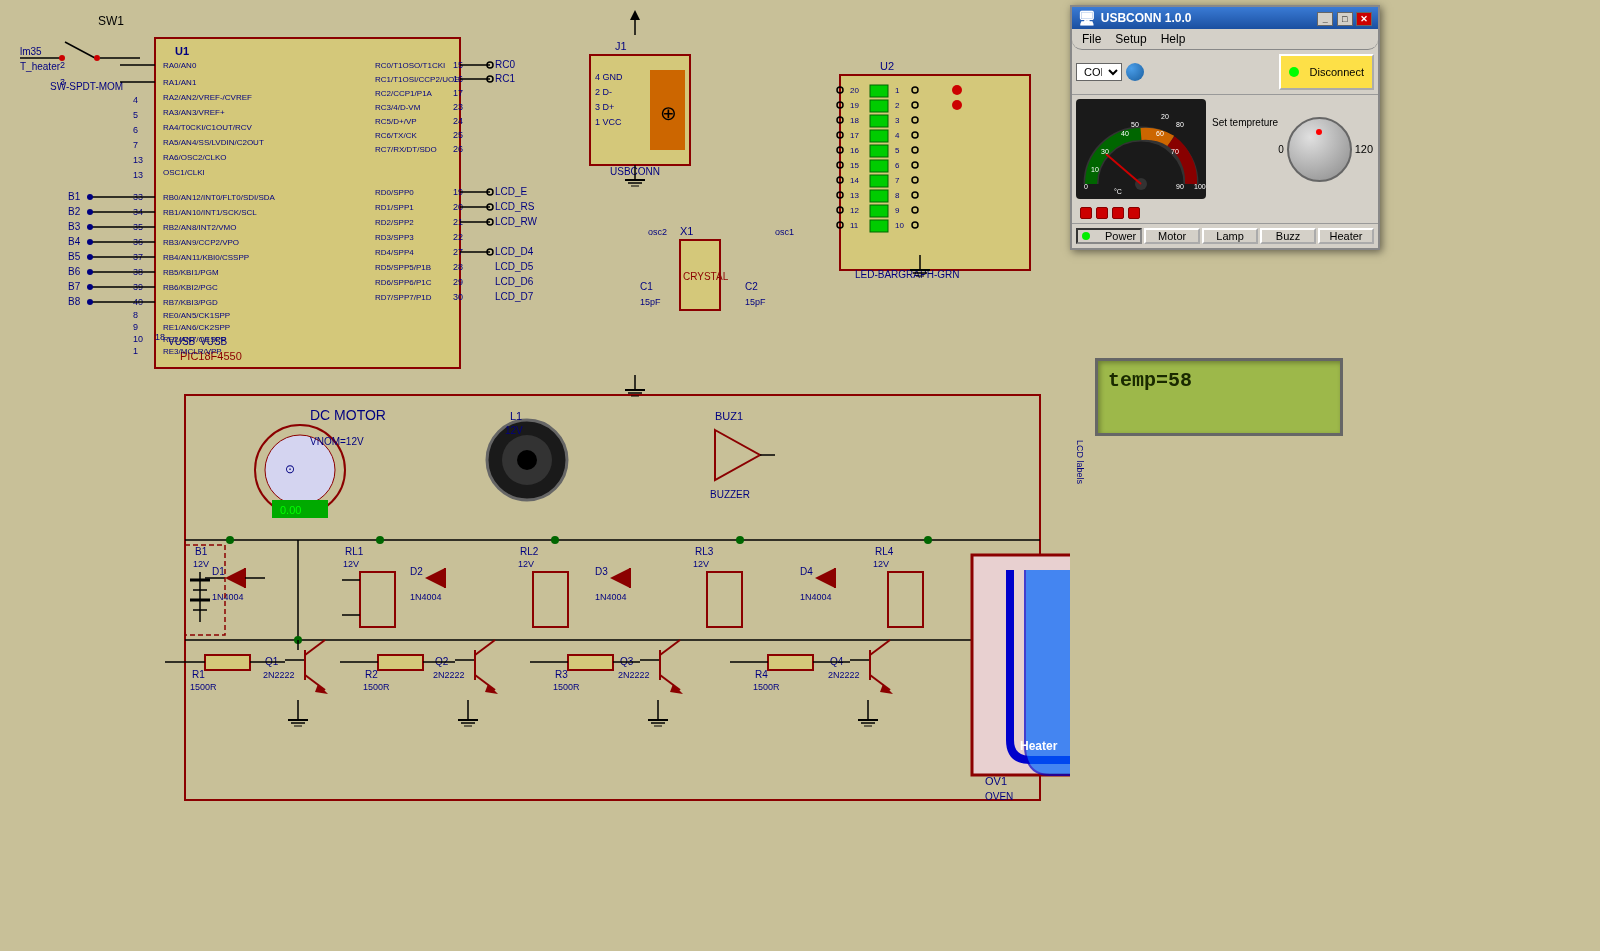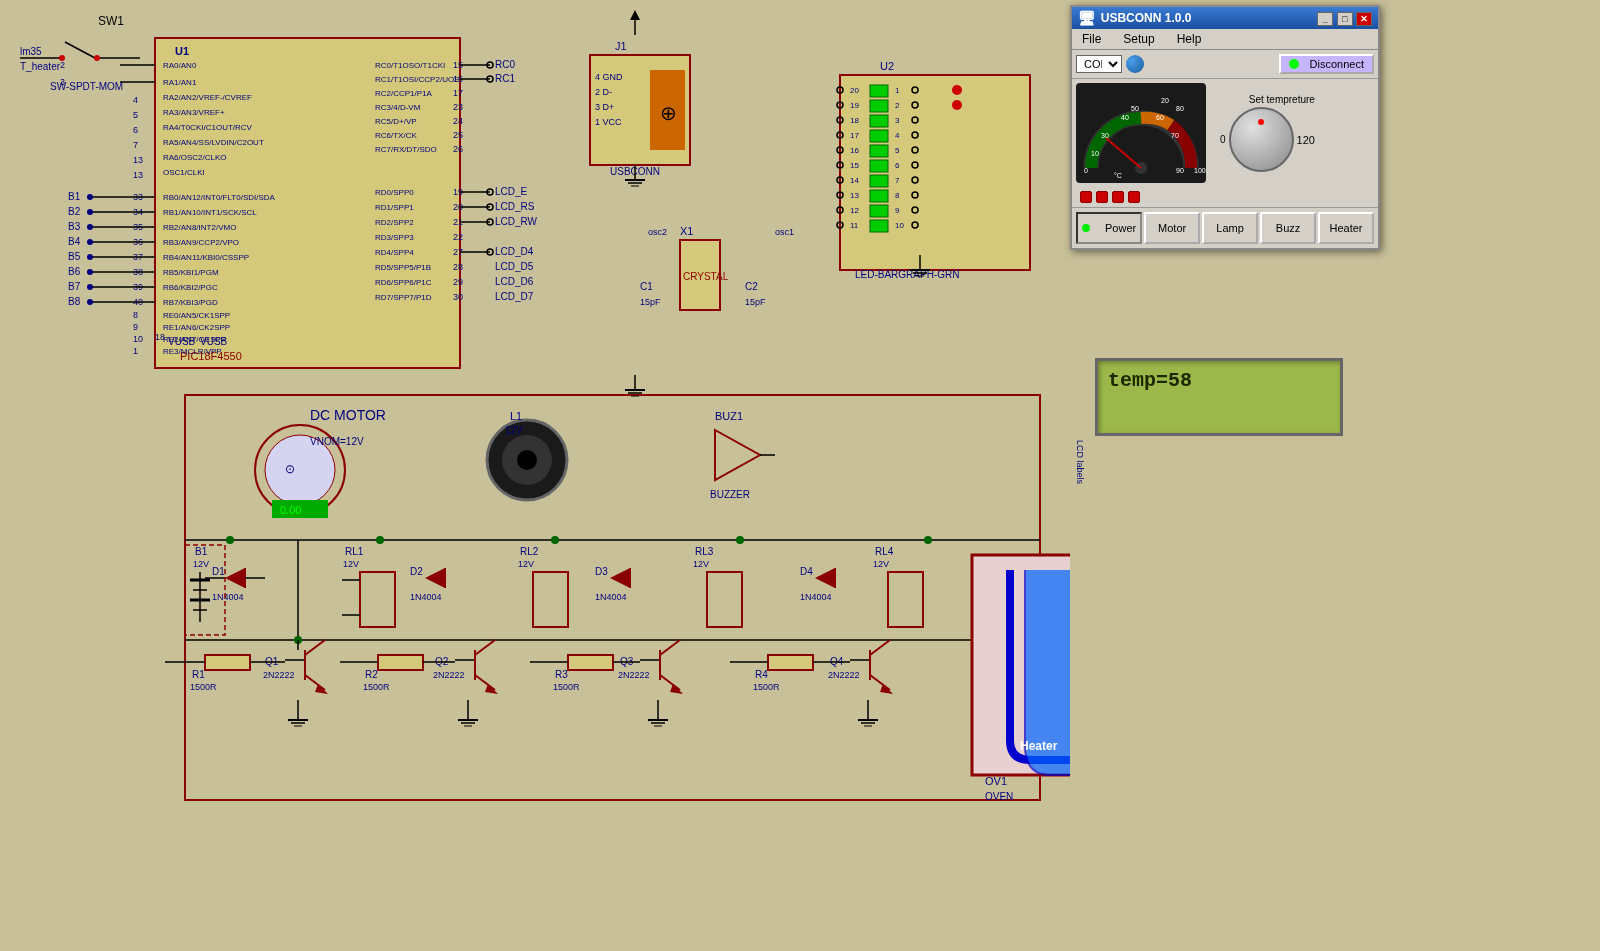--- a/index.html
+++ b/index.html
@@ -51,23 +51,24 @@
       align-items: center;
       justify-content: center;
       cursor: pointer;
       color: #000;
     }
 
     #usbpic-menubar {
       background: #d4d0c8;
       border-bottom: 1px solid #888;
       display: flex;
-      gap: 10px;
+      gap: 2px;
       padding: 2px 4px;
       font-size: 12px;
+      border-radius: 10px;
     }
 
     .menu-item {
       padding: 1px 6px;
       cursor: pointer;
       color: #000;
     }
 
     #usbpic-toolbar {
       padding: 4px;
@@ -89,23 +90,23 @@
     .globe-icon {
       width: 18px;
       height: 18px;
       border-radius: 50%;
       background: radial-gradient(circle at 30% 30%, #4a9de8, #1a5fa0);
       display: inline-block;
     }
 
     .connect-btn {
       margin-left: auto;
-      background: #c4b5fd;
+      background: #fde047;
       border: 2px outset #fff;
-      padding: 2px 8px;
+      padding: 10px 8px;
       font-size: 11px;
       cursor: pointer;
       display: flex;
       align-items: center;
       gap: 11px;
     }
 
     .led-green { width: 10px; height: 10px; border-radius: 50%; background: #00ff00; display: inline-block; }
 
     #usbpic-display {
@@ -132,25 +133,24 @@
 
     #gauge-area {
       display: flex;
       gap: 6px;
       padding: 4px;
       align-items: center;
     }
 
     #set-temp-knob-area {
       display: flex;
-      flex-direction: column;
-      align-items: flex-end;
+      flex-direction: row;
+      align-items: flex-start;
       font-size: 10px;
       color: #000;
-      margin-left: 8px;
     }
 
     .knob {
       width: 65px;
       height: 65px;
       border-radius: 50%;
       background: radial-gradient(circle at 35% 30%, #e0e0e0, #888);
       border: 2px solid #666;
       position: relative;
     }
@@ -185,21 +185,21 @@
     #usbpic-buttons {
       display: flex;
       gap: 2px;
       padding: 4px;
       background: #d4d0c8;
       border-top: 1px solid #999;
     }
 
     .ctrl-btn {
       flex: 1;
-      padding: 8px 4px;
+      padding: 0 4px;
       font-size: 11px;
       border: 2px outset #fff;
       background: #d4d0c8;
       cursor: pointer;
       text-align: center;
       display: flex;
       align-items: center;
       gap: 15px;
       justify-content: center;
     }

